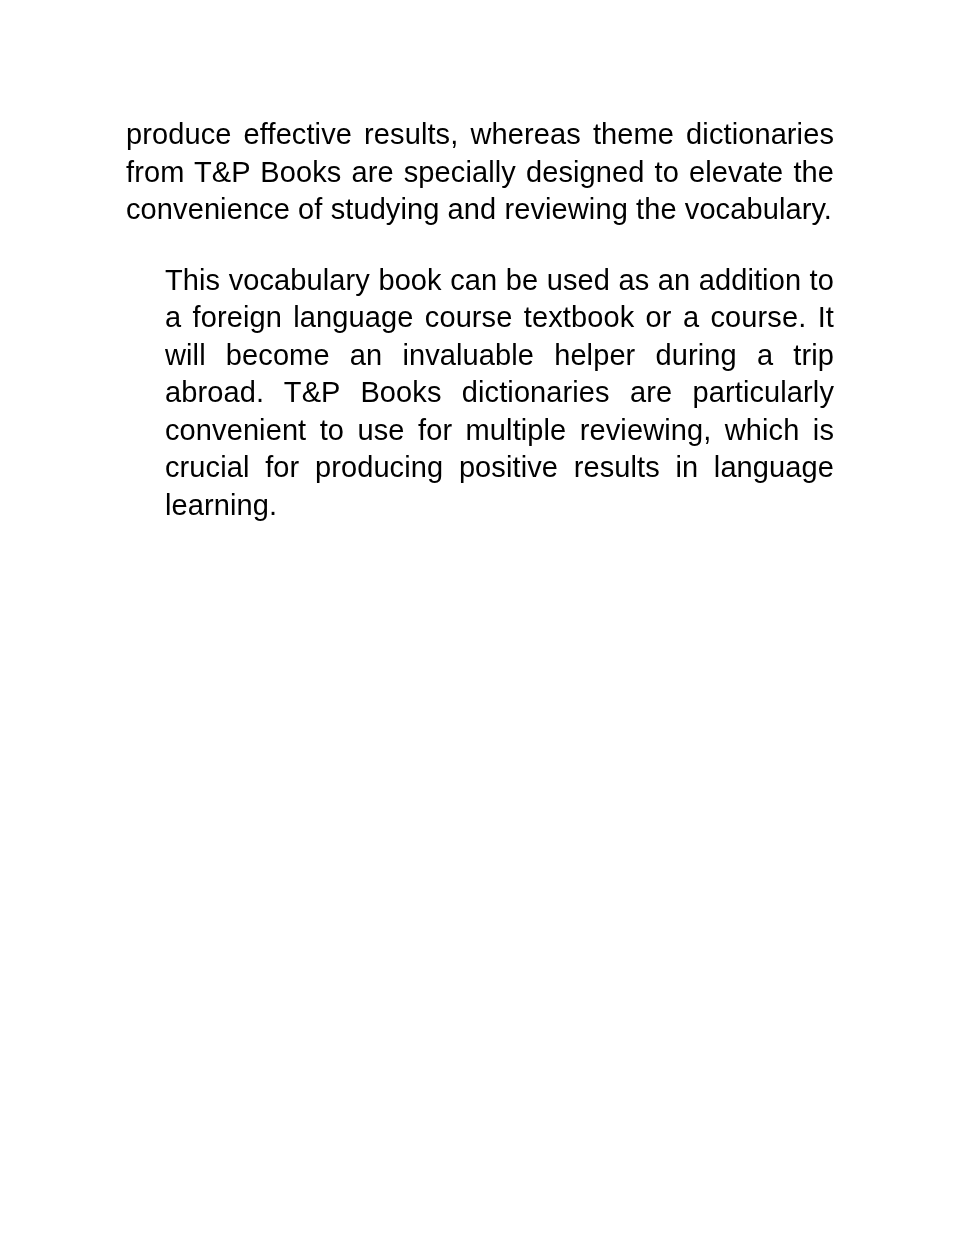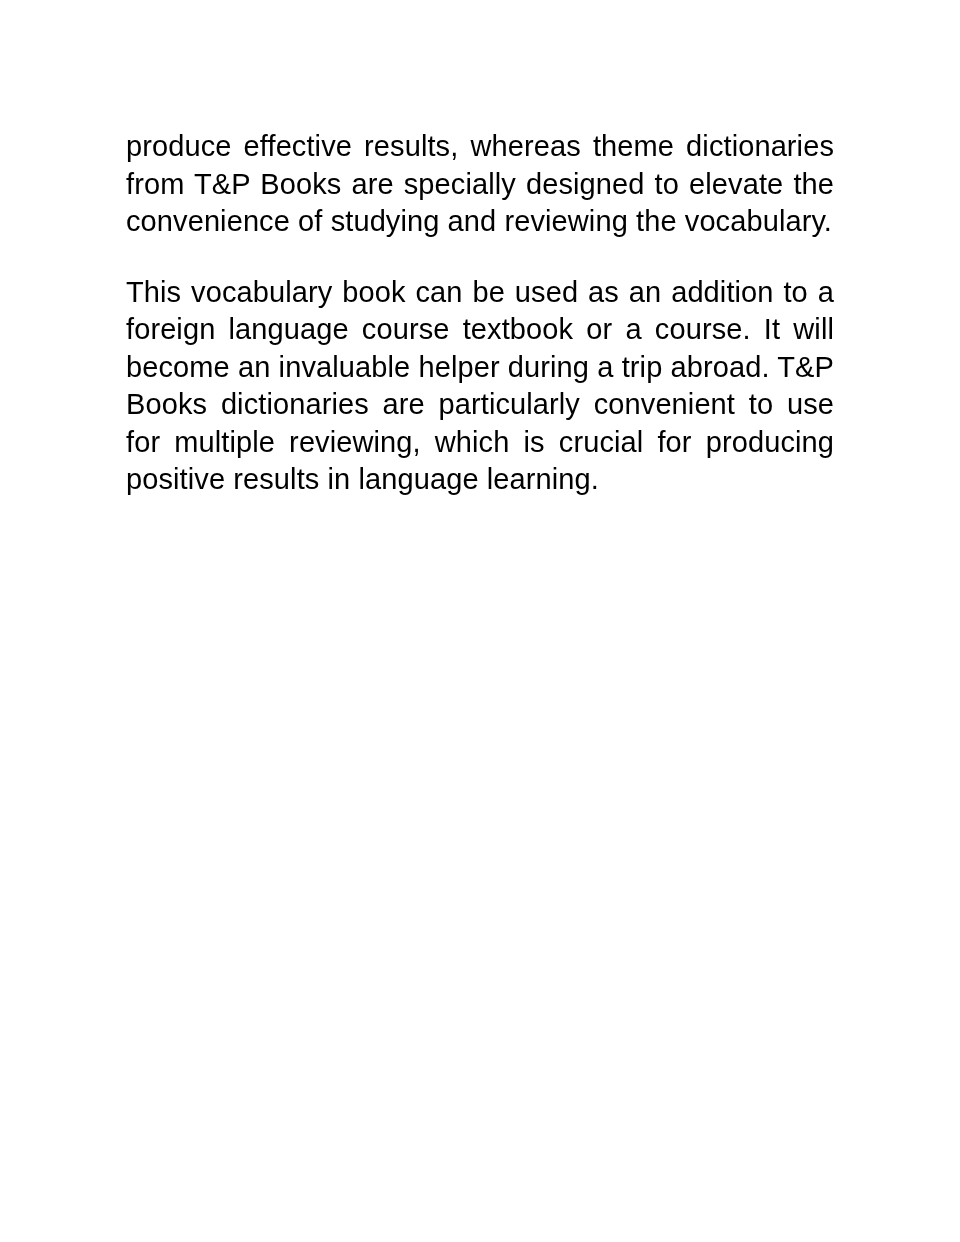--- a/index.html
+++ b/index.html
@@ -11,21 +11,21 @@
     width: 960px;
     height: 1242px;
     position: relative;
     overflow: hidden;
     font-family: "Liberation Sans", sans-serif;
     -webkit-font-smoothing: antialiased;
   }
   .page {
     position: absolute;
     left: 0;
-    top: 16px;
+    top: 4px;
     width: 960px;
     height: 1147px;
     background: #ffffff;
   }
   .text-column {
     position: absolute;
     left: 126px;
     top: 112px;
     width: 708px;
   }
@@ -40,20 +40,21 @@
     word-spacing: 0px;
     hyphens: none;
     -webkit-hyphens: none;
   }
   .para + .para {
     margin-top: 33px;
   }
   
   .para:last-child {
     text-align-last: left;
+    margin-left: 39px;
   }
 </style>
 </head>
 <body>
 
 <div class="page">
   <div class="text-column">
 
     <p class="para">produce effective results, whereas theme dictionaries from T&amp;P Books are specially designed to elevate the convenience of studying and reviewing the vocabulary.</p>
 

